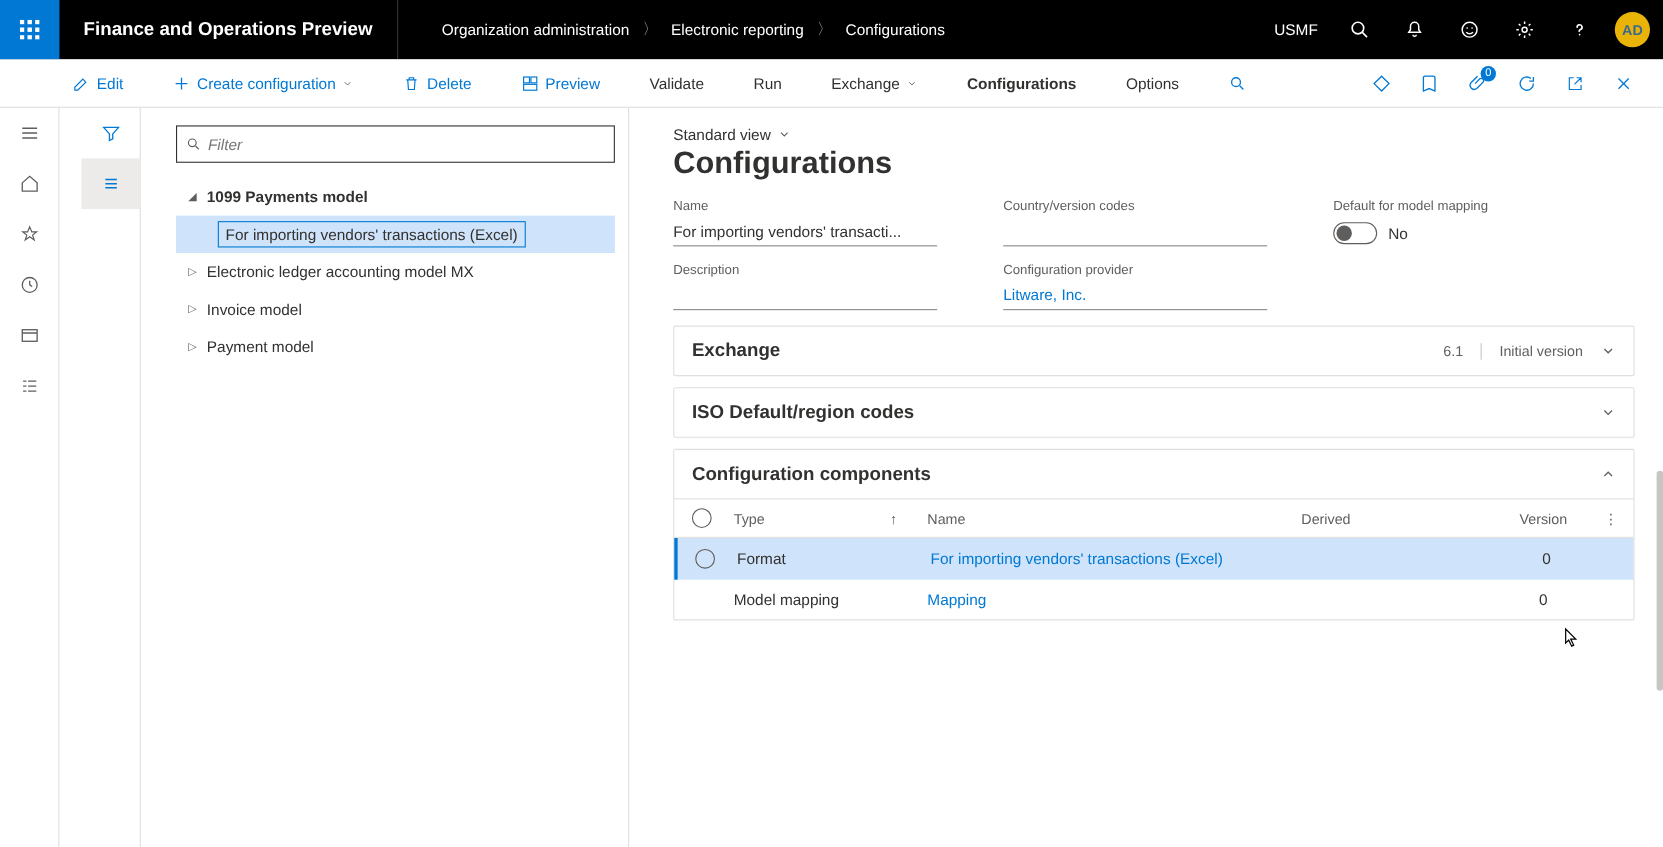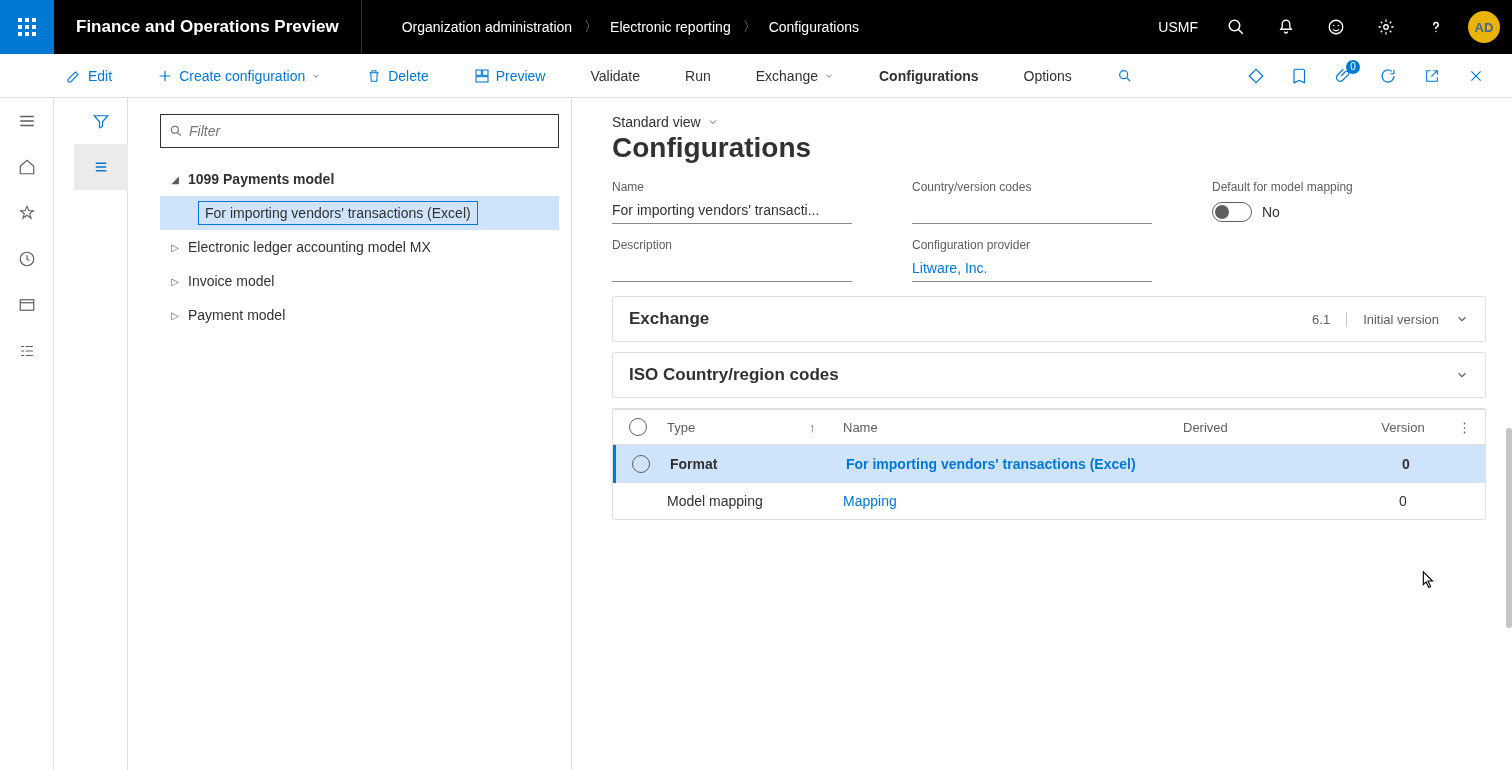--- a/index.html
+++ b/index.html
@@ -71,21 +71,21 @@
 
 .section { border:1px solid #e1dfdd; border-radius:2px; margin-bottom:10px; background:#fff; }
 .section-header { display:flex; align-items:center; justify-content:space-between; padding:12px 16px; cursor:pointer; }
 .section-title { font-size:17px; font-weight:600; }
 .section-right { display:flex; align-items:center; gap:16px; color:#605e5c; font-size:13px; }
 .section-right .ver { border-right:1px solid #c8c6c4; padding-right:16px; }
 
 .grid { }
 .grid-header { display:flex; align-items:center; border-top:1px solid #e1dfdd; border-bottom:1px solid #e1dfdd; padding:8px 0; color:#605e5c; font-size:13px; position:relative; }
 .grid-row { display:flex; align-items:center; padding:10px 0; font-size:14px; }
-.grid-row.selected { background:#cfe4fa; border-left:3px solid #0078d4;font-weight:bold; }
+.grid-row.selected { background:#cfe4fa; border-left:3px solid #0078d4; }
 .col-sel { width:50px; display:flex; justify-content:center; }
 .col-type { width:180px; padding-left:4px; }
 .col-name { width:340px; }
 .col-derived { width:170px; }
 .col-version { width:100px; text-align:center; }
 .sel-circle { width:18px; height:18px; border:1px solid #605e5c; border-radius:50%; }
 .grid-header .arrow { position:absolute; left:196px; color:#605e5c; }
 .grid-menu { margin-left:auto; padding-right:14px; color:#605e5c; cursor:pointer; }
 .link { color:#0078d4; cursor:pointer; }
 
@@ -381,30 +381,38 @@
             <span>Initial version</span>
             <svg width="14" height="14" viewBox="0 0 24 24">
                 <path d="M6 9l6 6 6-6" stroke="#605e5c" stroke-width="2" fill="none"></path>
               </svg>
           </div>
         </div>
       </div>
 
       <div class="section">
         <div class="section-header">
-          <div class="section-title">ISO Country/region codes</div>
+          <div class="section-title">ISO Default/region codes</div>
           <div class="section-right">
             <svg width="14" height="14" viewBox="0 0 24 24">
                 <path d="M6 9l6 6 6-6" stroke="#605e5c" stroke-width="2" fill="none"></path>
               </svg>
           </div>
         </div>
       </div>
 
       <div class="section">
+        <div class="section-header">
+          <div class="section-title">Configuration components</div>
+          <div class="section-right">
+            <svg width="14" height="14" viewBox="0 0 24 24">
+                <path d="M6 15l6-6 6 6" stroke="#605e5c" stroke-width="2" fill="none"></path>
+              </svg>
+          </div>
+        </div>
         <div class="grid">
           <div class="grid-header">
             <div class="col-sel">
                 <div class="sel-circle"></div>
               </div>
             <div class="col-type">Type</div>
             <span class="arrow">↑</span>
             <div class="col-name">Name</div>
             <div class="col-derived">Derived</div>
             <div class="col-version">Version</div>

